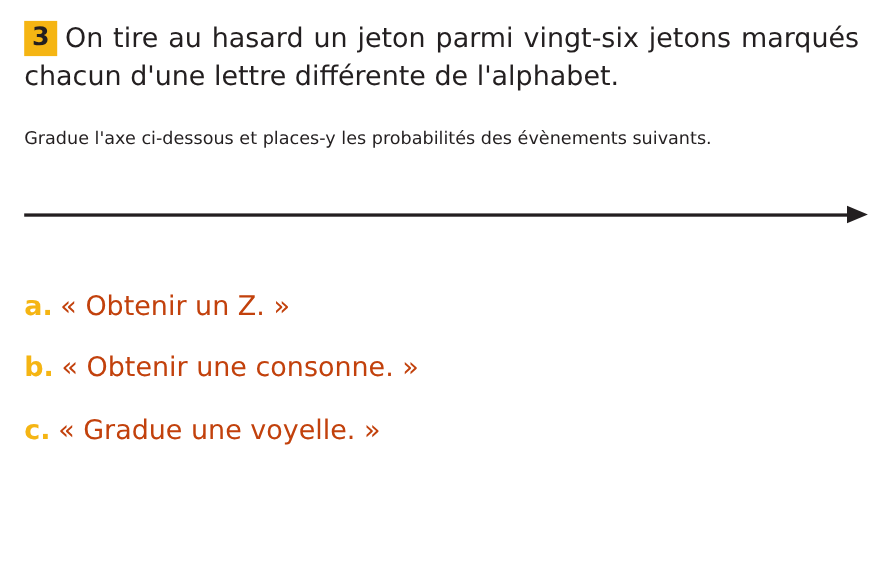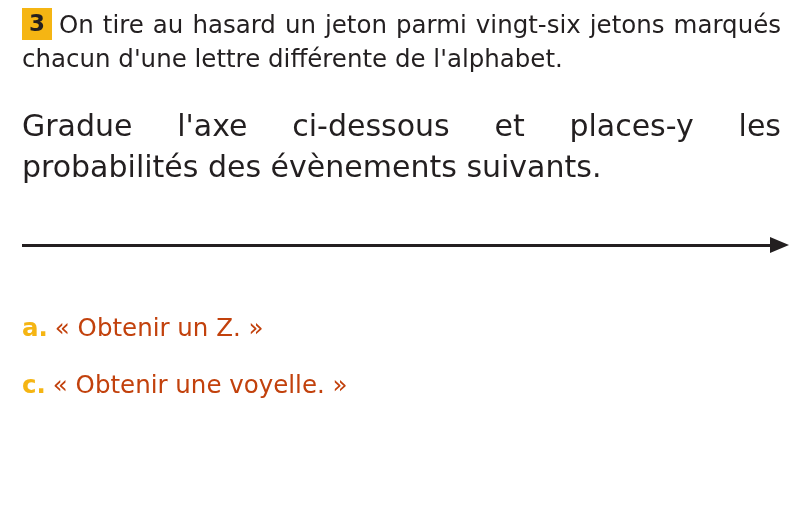--- a/index.html
+++ b/index.html
@@ -12,42 +12,42 @@
     height: 517px;
     font-family: "DejaVu Sans", sans-serif;
     color: #231f20;
     overflow: hidden;
   }
   .page {
     position: relative;
     width: 803px;
     height: 505px;
     box-sizing: border-box;
-    padding: 8px 22px 0 22px;
+    padding: 18px 22px 0 22px;
   }
   .statement {
     font-size: 24.5px;
     line-height: 1.37;
     text-align: justify;
     text-justify: inter-word;
     margin: 0;
   }
   .qnum {
     display: inline-block;
     background: #f5b513;
     color: #231f20;
     font-weight: bold;
     font-size: 23px;
     line-height: 1;
     padding: 4px 7px 5px 7px;
     margin-right: 7px;
     vertical-align: 2px;
   }
   .instruction {
-    font-size: 30px;
+    font-size: 16px;
     line-height: 1.37;
     text-align: justify;
     text-justify: inter-word;
     margin: 30px 0 0 0;
   }
   .instruction .last-line {
     text-align: left;
   }
   .axis-wrap {
     position: relative;
@@ -109,17 +109,20 @@
   <div class="axis-wrap">
     <div class="axis-line"></div>
     <div class="axis-arrow"></div>
   </div>
 
   <div class="items">
     <div class="item">
       <span class="item-label">a.</span><span class="item-text">« Obtenir un Z. »</span>
     </div>
     <div class="item">
-      <span class="item-label">c.</span><span class="item-text">« Obtenir une voyelle. »</span>
+      <span class="item-label">b.</span><span class="item-text">« Obtenir une consonne. »</span>
+    </div>
+    <div class="item">
+      <span class="item-label">c.</span><span class="item-text">« Gradue une voyelle. »</span>
     </div>
   </div>
 
 </div>
 
 </body></html>

